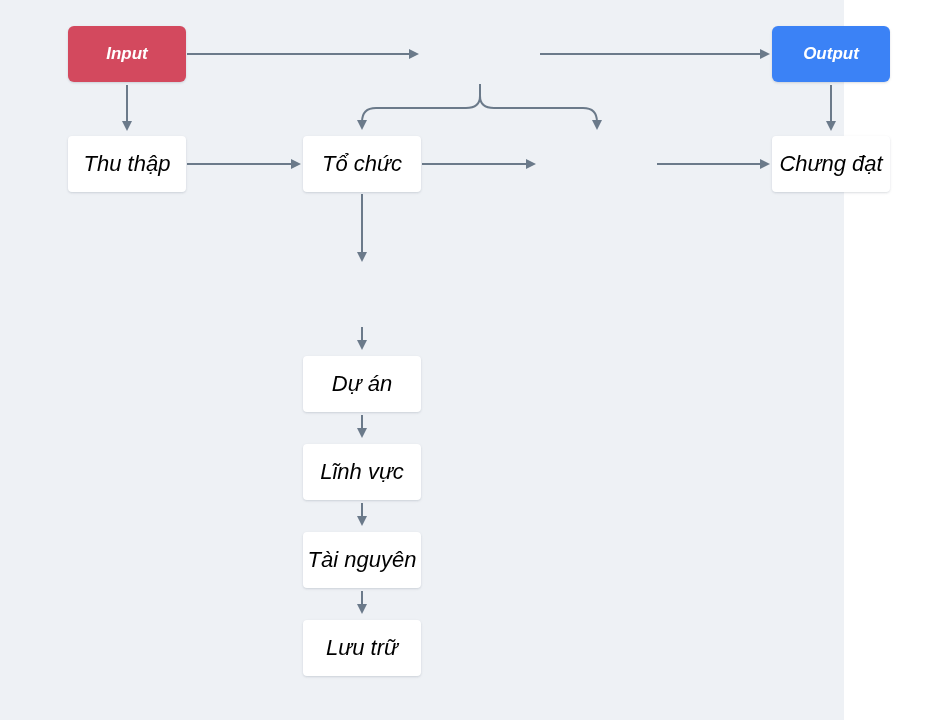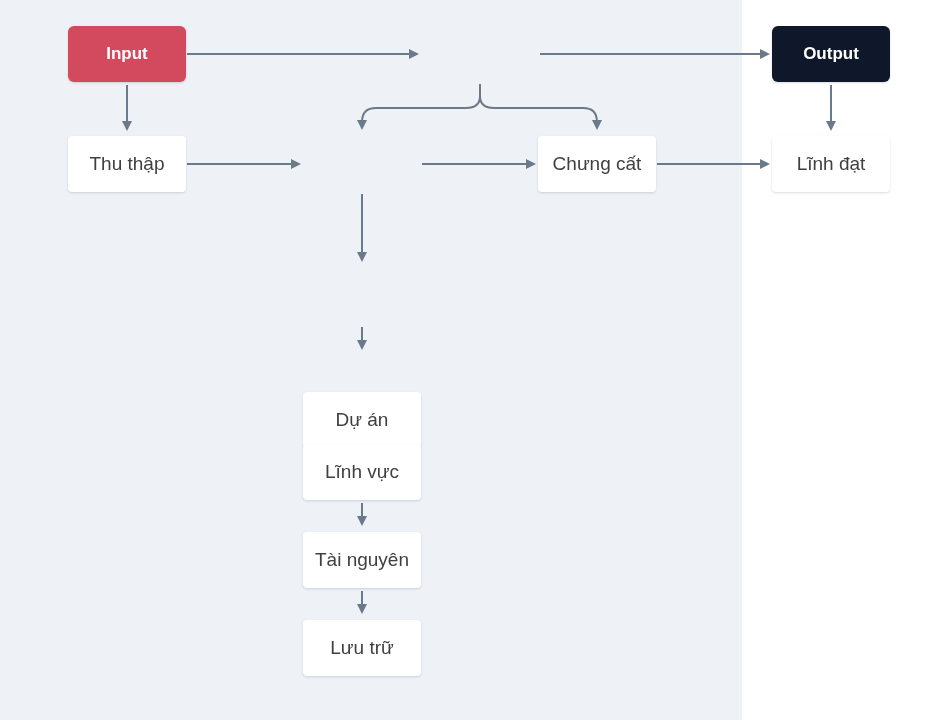--- a/index.html
+++ b/index.html
@@ -3,23 +3,24 @@
 <meta charset="utf-8">
 <style>
   * { margin: 0; padding: 0; box-sizing: border-box; }
   html, body { width: 936px; height: 720px; }
   body {
     font-family: "Liberation Sans", "DejaVu Sans", sans-serif;
     overflow: hidden;
   }
   .canvas {
     position: relative;
-    width: 742px;
+    width: 844px;
     height: 720px;
     background: #eef1f5;
+    font-style: italic;
   }
   #connectors {
     position: absolute;
     left: 0; top: 0;
     width: 936px; height: 720px;
     pointer-events: none;
   }
   .edge {
     fill: none;
     stroke: var(--arrow, #6b7a8a);
@@ -29,41 +30,41 @@
   .node {
     position: absolute;
     width: 118px;
     height: 56px;
     display: flex;
     align-items: center;
     justify-content: center;
     background: #ffffff;
     border-radius: 4px;
     box-shadow: 0 1px 3px rgba(25, 39, 60, 0.10), 0 1px 2px rgba(25, 39, 60, 0.06);
-    font-size: 19px;
-    color: #404040;
+    font-size: 22px;
+    color: #000000;
     white-space: nowrap;
   }
   .node.stage-top {
     border-radius: 6px;
     font-weight: 700;
     font-size: 17px;
   }
   
   .pos-input    { left: 68px;  top: 26px; }
   .pos-process  { left: 421px; top: 26px; }
   .pos-output   { left: 772px; top: 26px; }
   
   .pos-thu-thap  { left: 68px;  top: 136px; }
   .pos-to-chuc   { left: 303px; top: 136px; }
   .pos-chung-cat { left: 538px; top: 136px; }
   .pos-bieu-dat  { left: 772px; top: 136px; }
   
   .pos-para       { left: 303px; top: 268px; }
-  .pos-du-an      { left: 303px; top: 356px; margin-top: 36px; }
+  .pos-du-an      { left: 303px; top: 356px; }
   .pos-linh-vuc   { left: 303px; top: 444px; align-items: center; }
   .pos-tai-nguyen { left: 303px; top: 532px; }
   .pos-luu-tru    { left: 303px; top: 620px; }
 </style>
 </head>
 <body>
 
 <div class="canvas" style="background: rgb(238, 241, 245); --arrow: #6b7a8a;">
 
   <svg id="connectors" viewBox="0 0 936 720" xmlns="http://www.w3.org/2000/svg" aria-hidden="true">
@@ -90,32 +91,32 @@
     <path class="edge" d="M362,194 V260" marker-end="url(#ah)"></path>
     <path class="edge" d="M362,327 V348" marker-end="url(#ah)"></path>
     <path class="edge" d="M362,415 V436" marker-end="url(#ah)"></path>
     <path class="edge" d="M362,503 V524" marker-end="url(#ah)"></path>
     <path class="edge" d="M362,591 V612" marker-end="url(#ah)"></path>
   </svg>
 
   <div class="node stage-top pos-input" style="background: rgb(211, 73, 94); color: rgb(255, 255, 255);">
     <span>Input</span>
   </div>
-  <div class="node stage-top pos-output" style="background: #0f172a; color: rgb(255, 255, 255);">
+  <div class="node stage-top pos-output" style="background: #3b82f6; color: rgb(255, 255, 255);">
     <span>Output</span>
   </div>
 
   <div class="node pos-thu-thap">
     <span>Thu thập</span>
   </div>
-  <div class="node pos-chung-cat">
-    <span>Chưng cất</span>
+  <div class="node pos-to-chuc">
+    <span>Tổ chức</span>
   </div>
   <div class="node pos-bieu-dat">
-    <span>Lĩnh đạt</span>
+    <span>Chưng đạt</span>
   </div>
 
   <div class="node pos-du-an">
     <span>Dự án</span>
   </div>
   <div class="node pos-linh-vuc">
     <span>Lĩnh vực</span>
   </div>
   <div class="node pos-tai-nguyen">
     <span>Tài nguyên</span>

